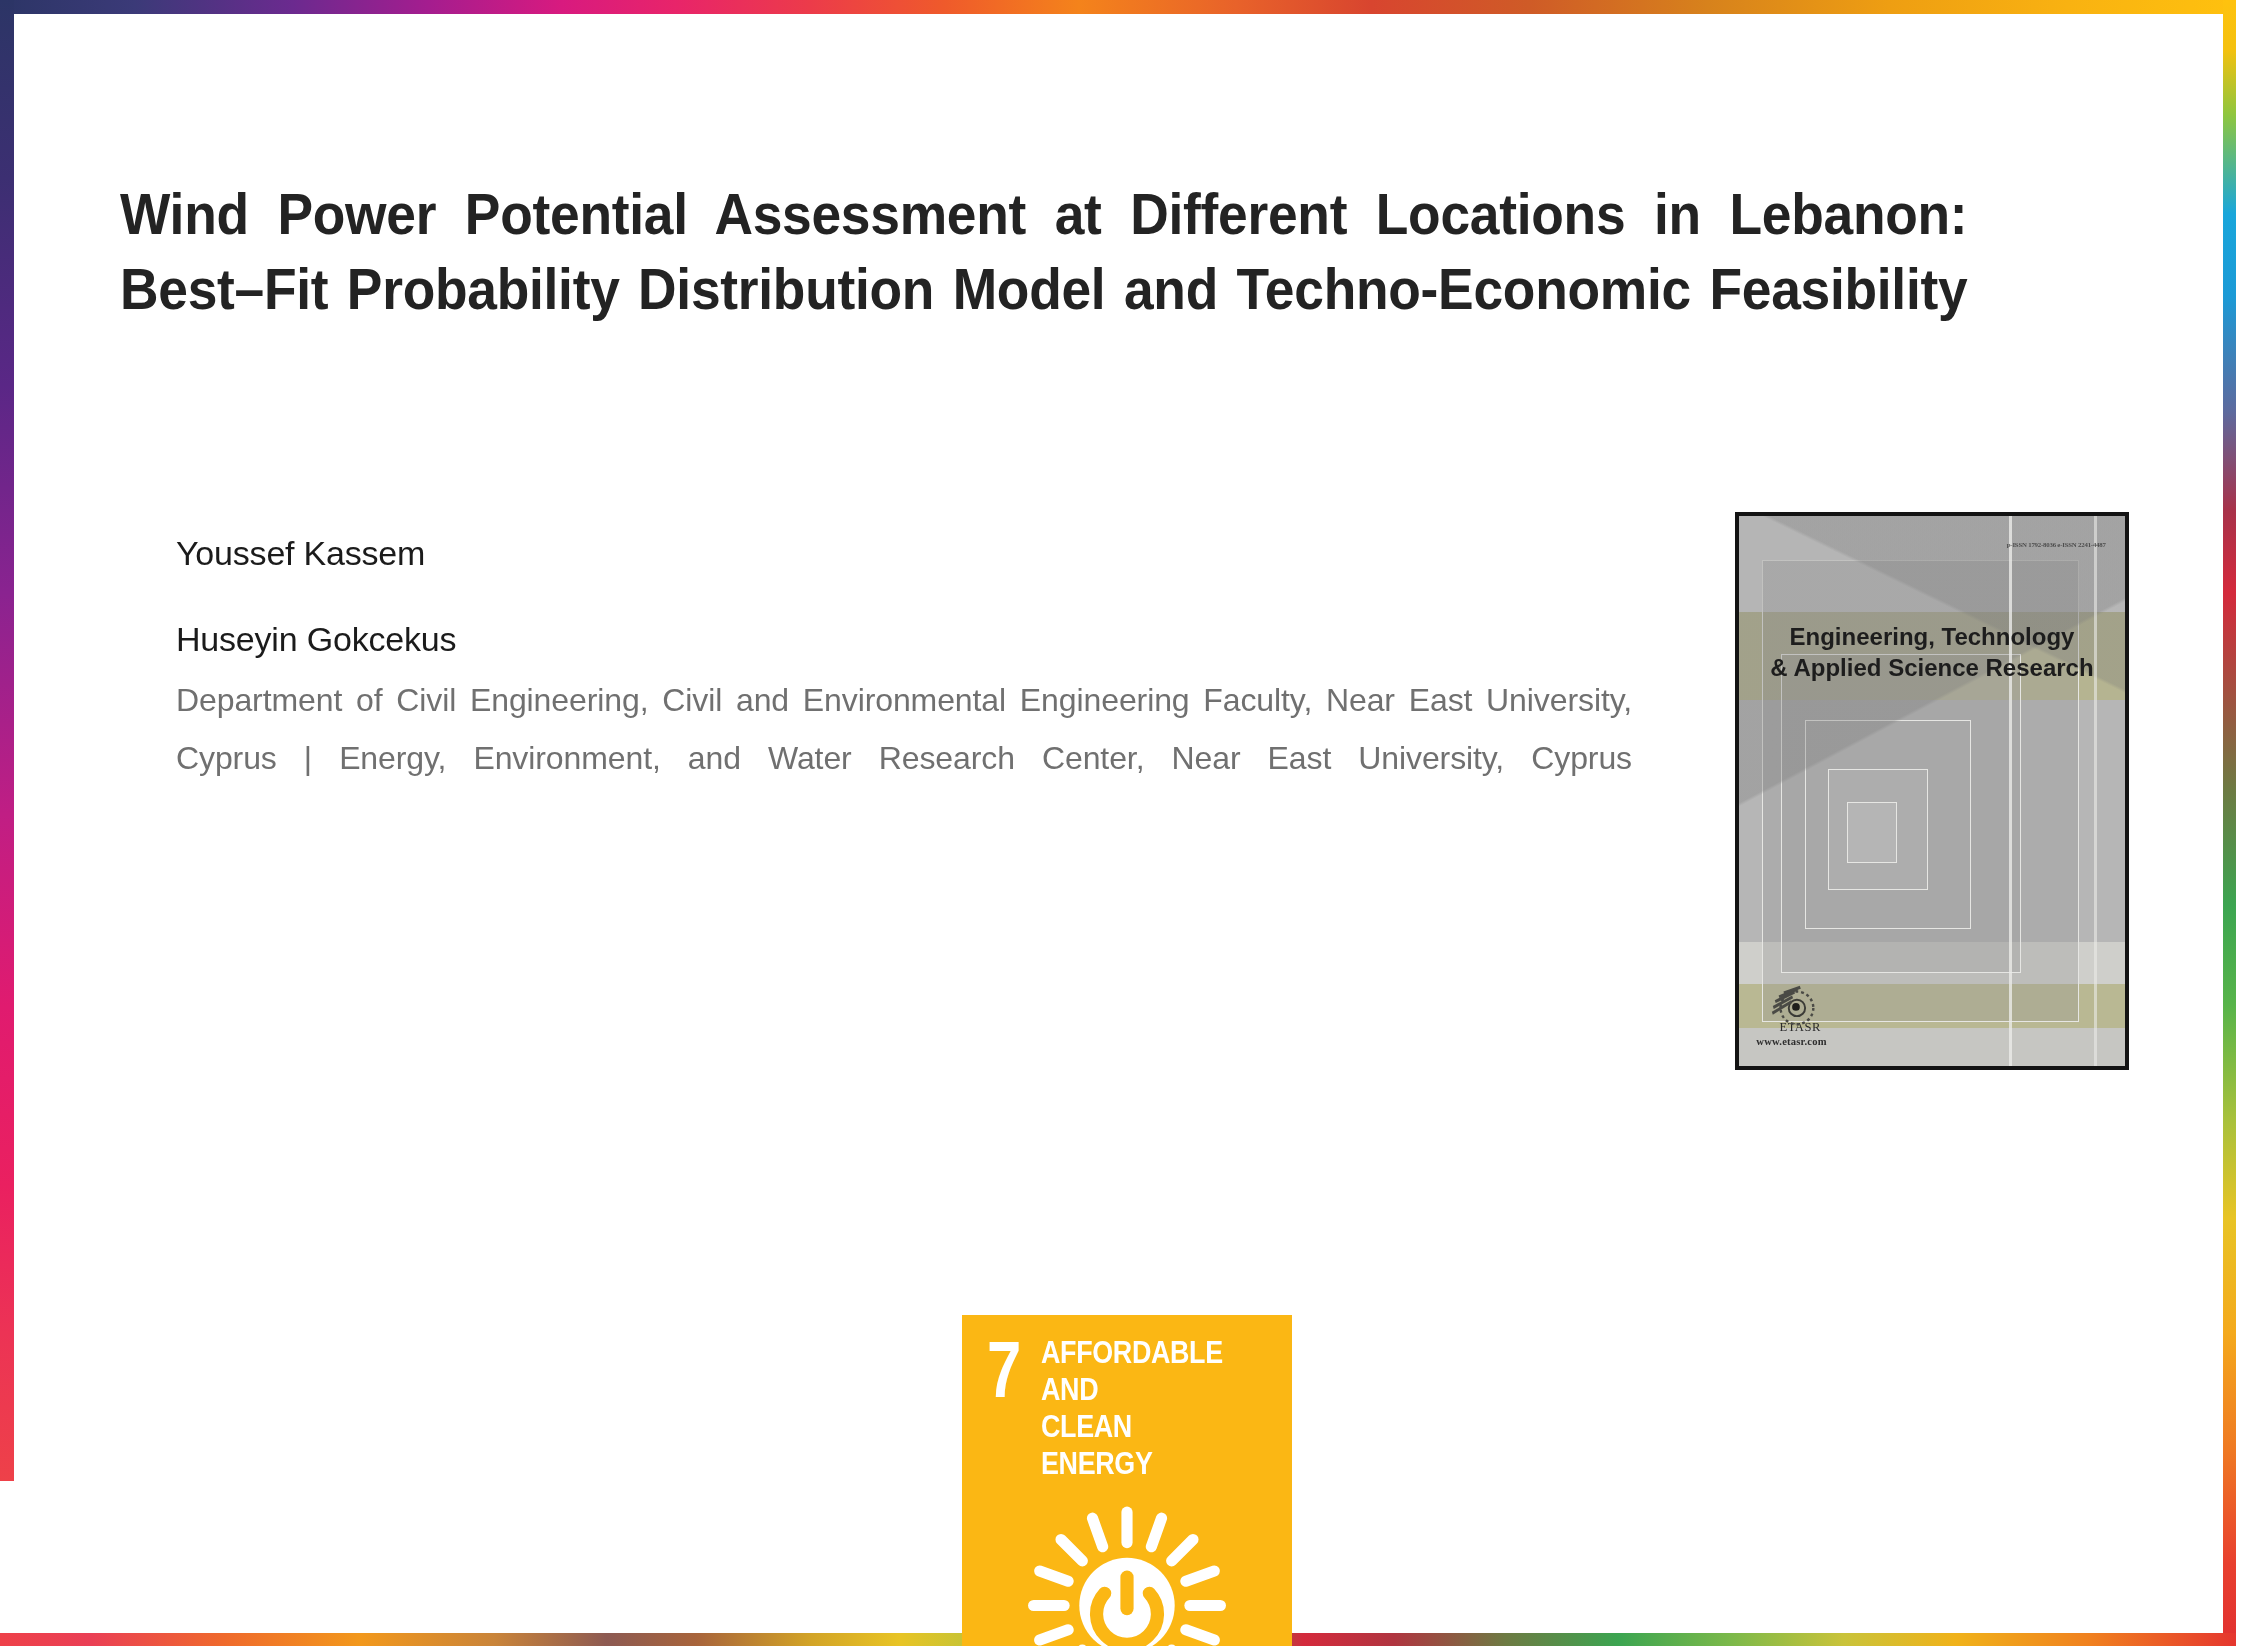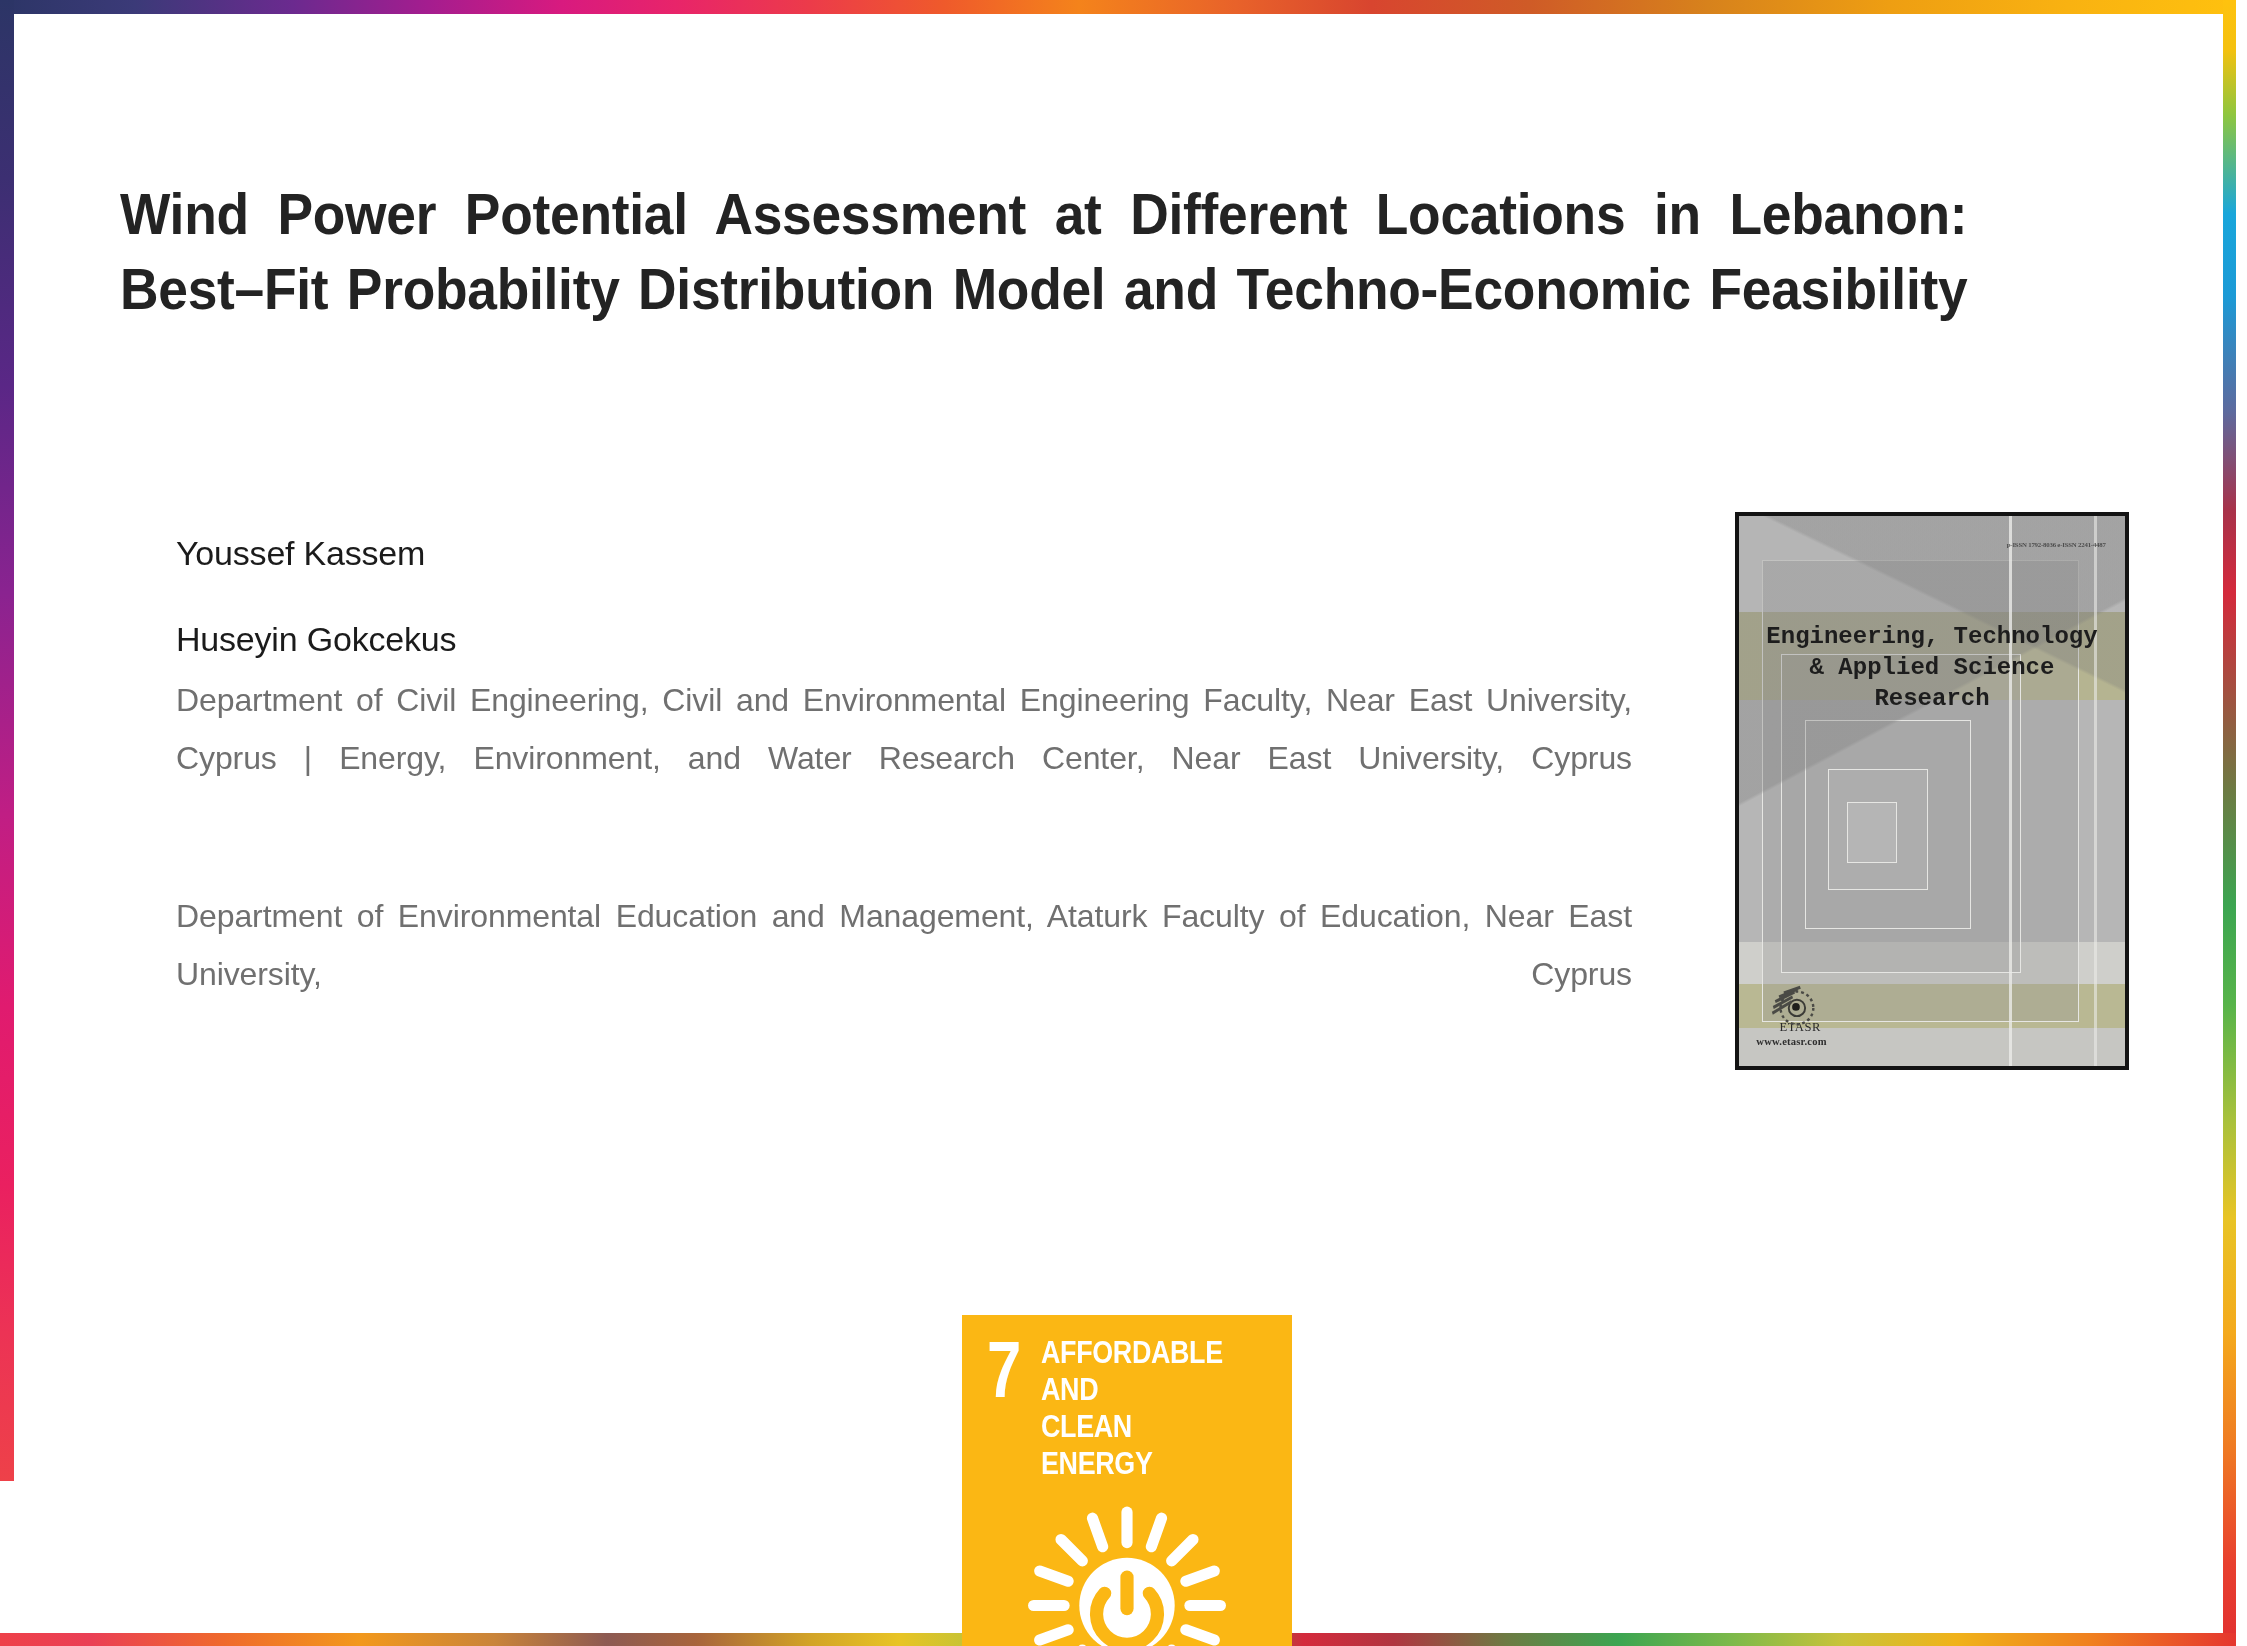--- a/index.html
+++ b/index.html
@@ -210,21 +210,21 @@
     font-family: "Liberation Serif", serif;
     letter-spacing: -0.2px;
     opacity: 0.72;
     filter: blur(0.4px);
   }
   #cover-title {
     position: absolute;
     left: 7%;
     top: 19%;
     width: 86%;
-    font-family: Liberation Mono, monospace;
+    font-family: Liberation Sans, sans-serif;
     font-weight: 700;
     font-size: 24px;
     line-height: 31px;
     color: #1d1d1d;
     text-align: center;
   }
   #cover-logo {
     position: absolute;
     left: 4%;
     bottom: 3.5%;
@@ -315,21 +315,20 @@
     <div class="author-block">
       <div class="author-name">Youssef Kassem</div>
     </div>
 
     <div class="author-block">
       <div class="author-name">Huseyin Gokcekus</div>
       <div class="author-affil">Department of Civil Engineering, Civil and Environmental Engineering Faculty, Near East University, Cyprus | Energy, Environment, and Water Research Center, Near East University, Cyprus</div>
     </div>
 
     <div class="author-block">
-      <div class="author-affil">Department of Environmental Education and Management, Ataturk Faculty of Education, Near East University, Cyprus</div>
     </div>
 
   </div>
 
   <div id="cover">
     <div id="cover-art">
       <div class="cv-band-top"></div>
       <div class="cv-band-olive"></div>
       <div class="cv-band-mid"></div>
       <div class="cv-band-low"></div>

